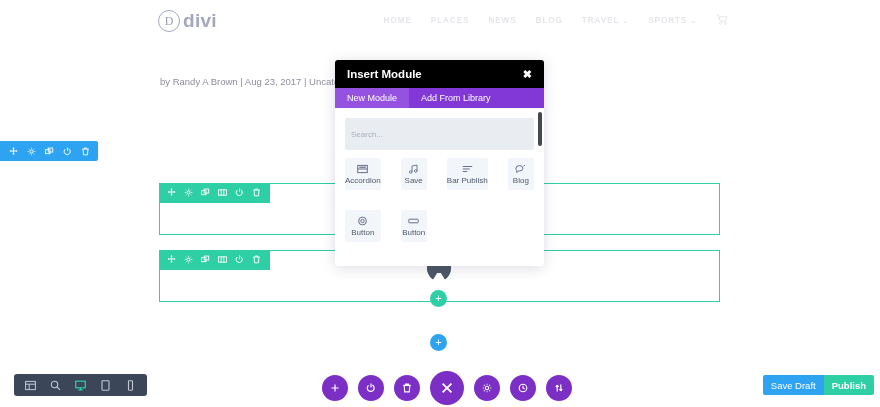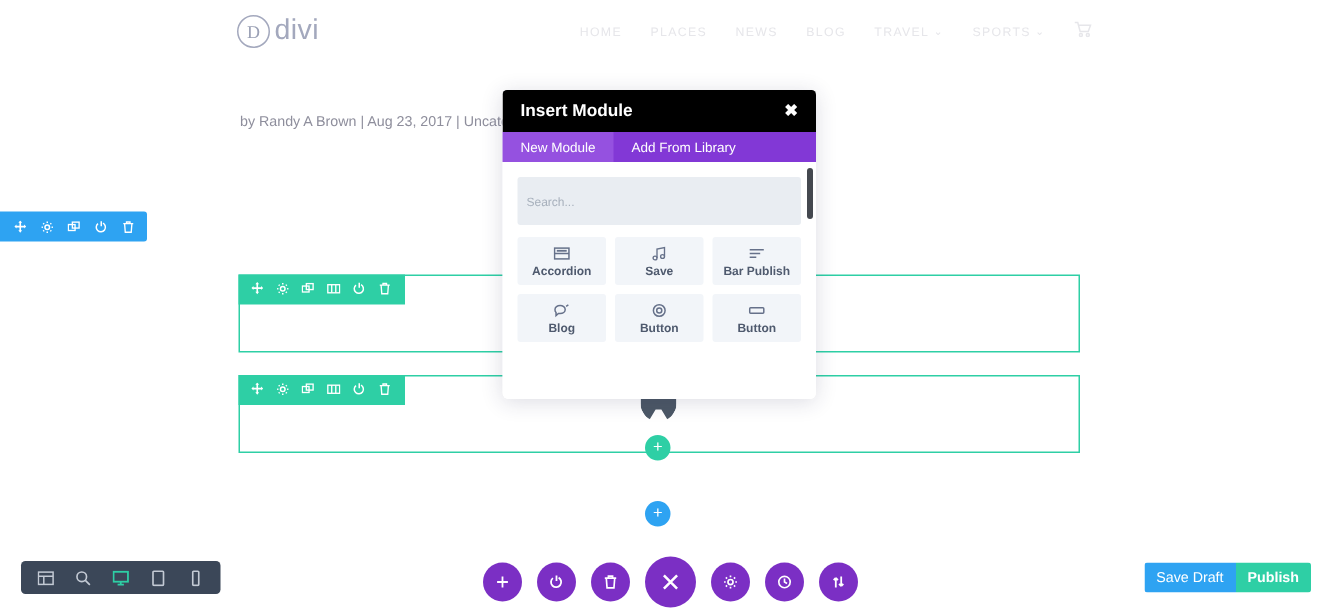--- a/index.html
+++ b/index.html
@@ -41,34 +41,35 @@
     border: 1.4px solid #a3a8bd;
     border-radius: 50%;
     display: flex; align-items: center; justify-content: center;
     font-size: 12px; color: #9aa0b5;
     font-family: "Liberation Serif", serif;
   }
   .logo-text {
     font-size: 19px;
     color: #a3a8bd;
     letter-spacing: 0.3px;
+    font-weight: bold;
   }
 
   .nav {
     position: absolute;
     right: 152px; top: 14px;
     display: flex;
     align-items: center;
     gap: 19px;
   }
   .nav-item {
     font-size: 8.2px;
     letter-spacing: 0.9px;
     color: #e6e6ea;
-    font-weight: normal;
+    font-weight: bold;
     white-space: nowrap;
     display: flex;
     align-items: center;
     gap: 3px;
     justify-content: center;
   }
   .nav-caret { font-size: 7px; }
   .cart-icon { color: #e6e6ea; font-size: 11px; }
 
   
@@ -275,23 +276,22 @@
     color: #9aa3b0;
     padding: 16px 6px;
     font-family: "Liberation Sans", sans-serif;
     outline: none;
     margin-bottom: 8px;
   }
   .search-field::placeholder { color: #a7b0bc; }
 
   .mod-grid {
     display: grid;
-    grid-template-columns: 1fr 1fr 1fr;
-    gap: 6px;
-    font-weight: bold;
+    grid-template-columns: 1fr 1fr 1fr 1fr;
+    gap: 20px;
   }
   .mod-card {
     background: #f2f5f9;
     border-radius: 2px;
     height: 32px;
     display: flex;
     flex-direction: column;
     align-items: center;
     justify-content: center;
     gap: 2px;

